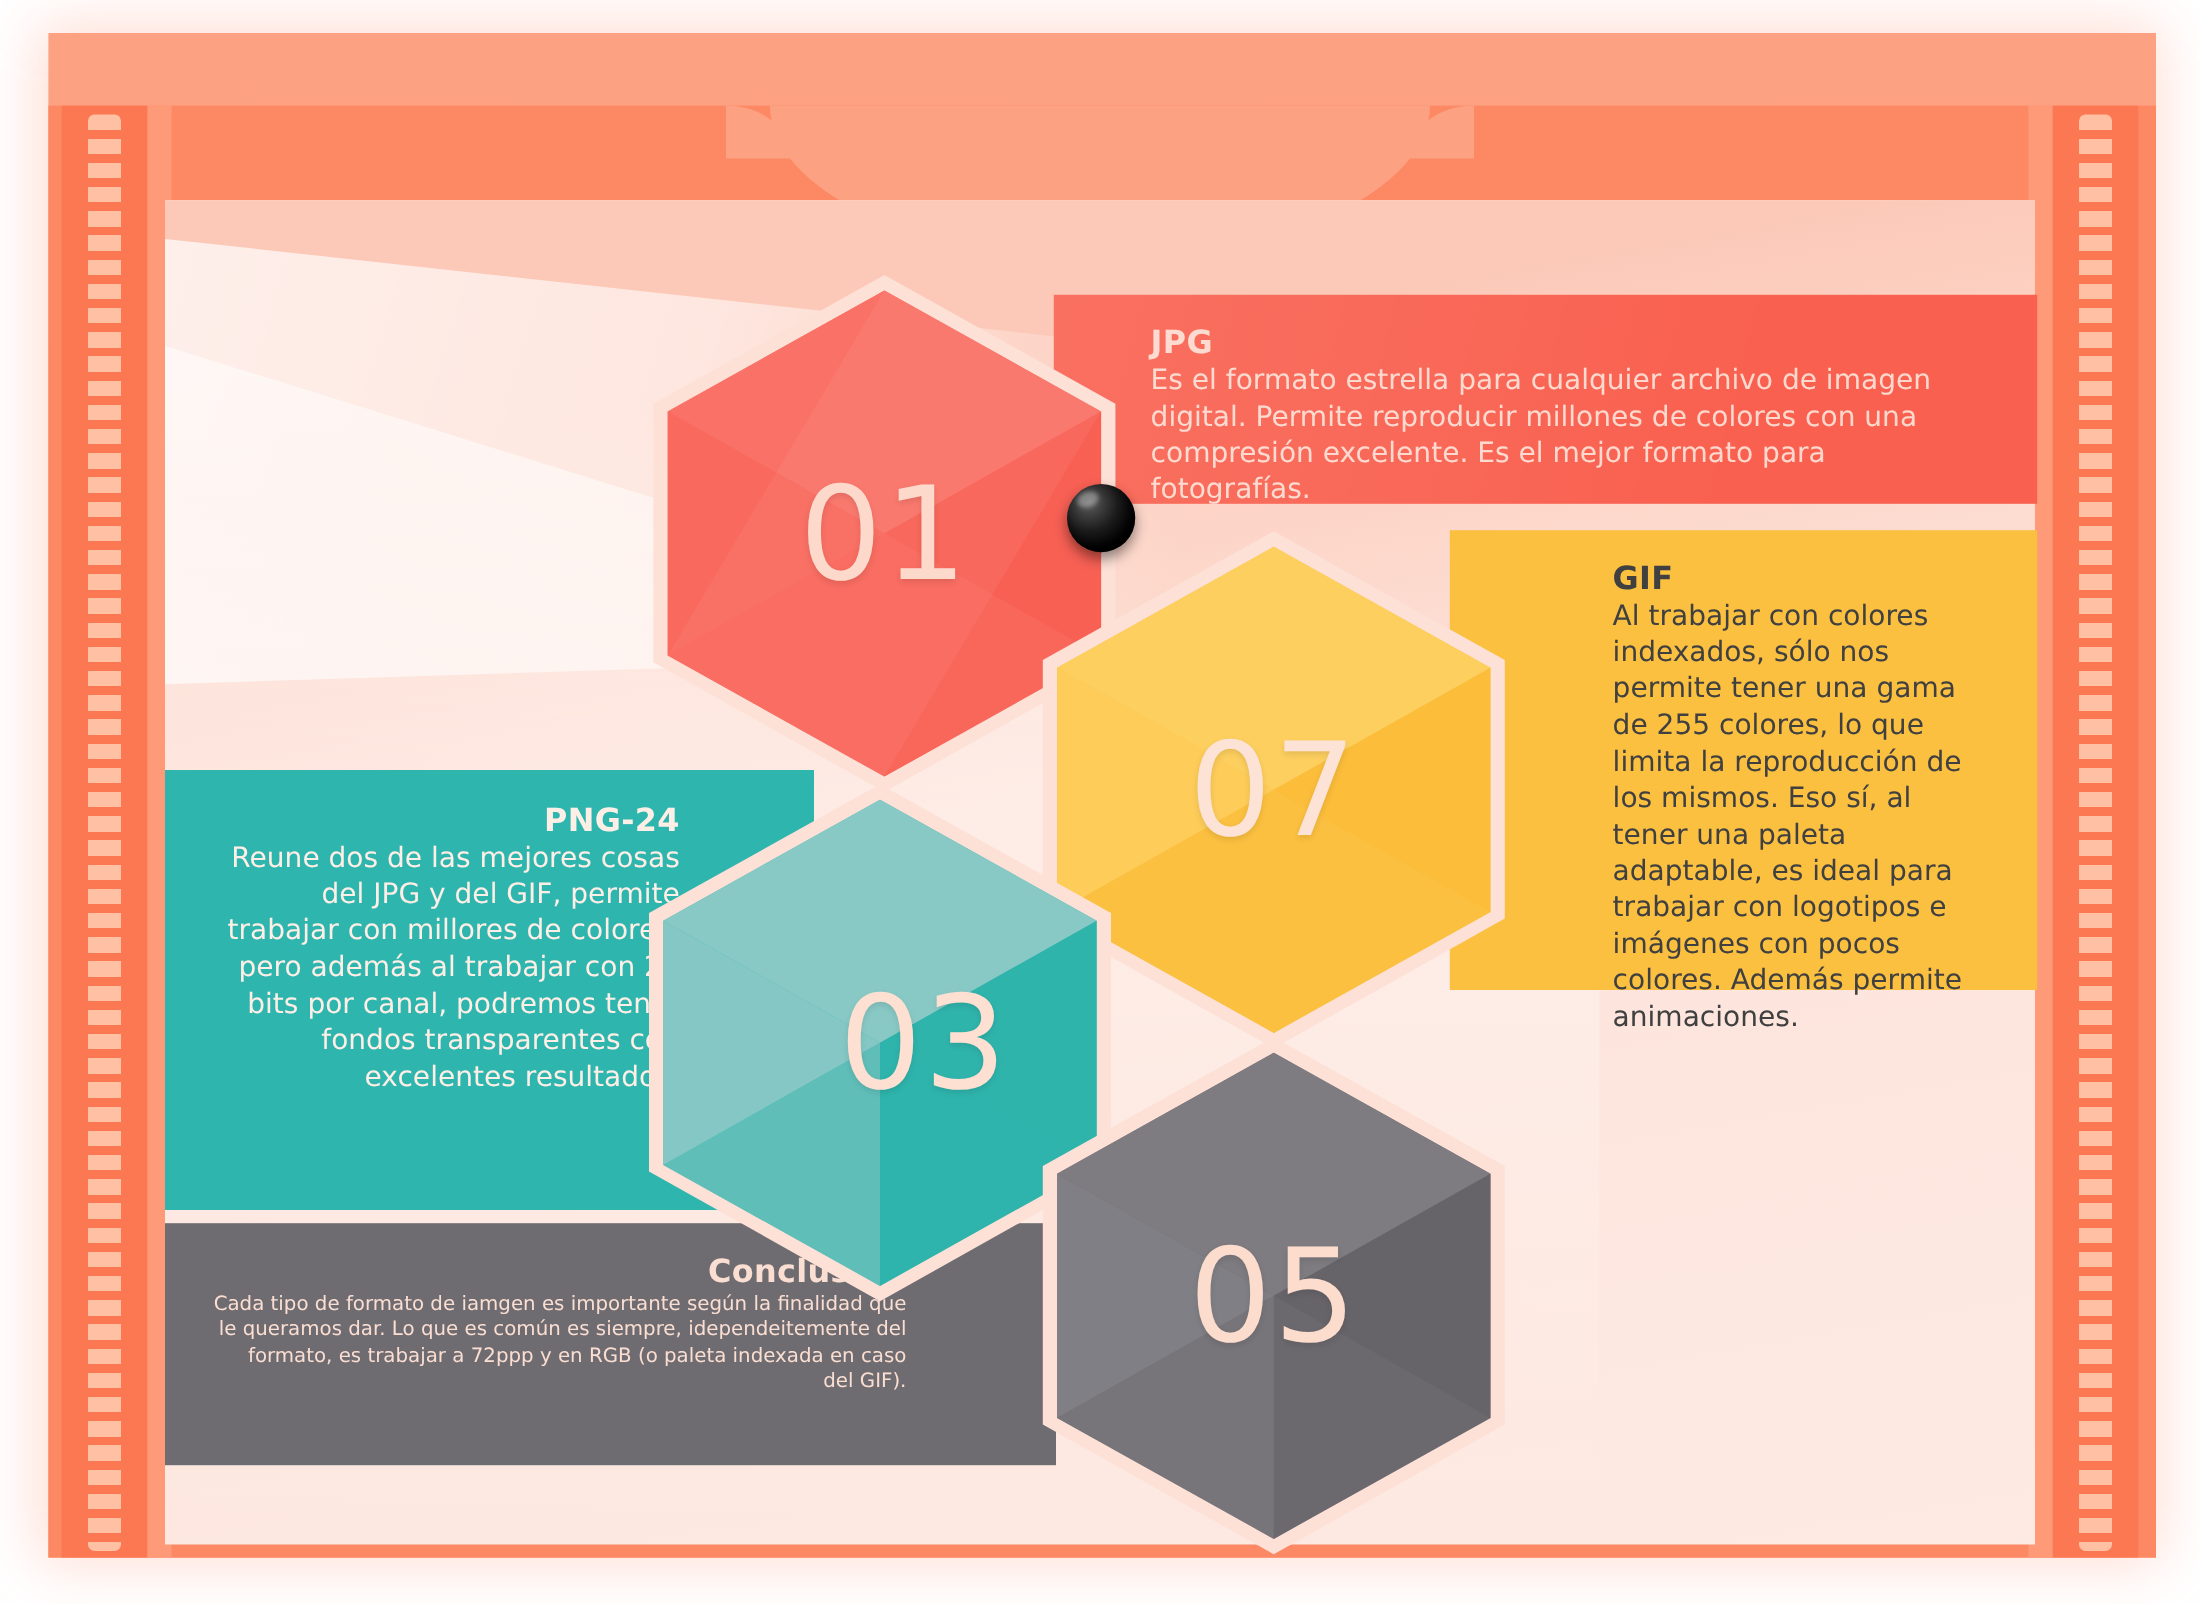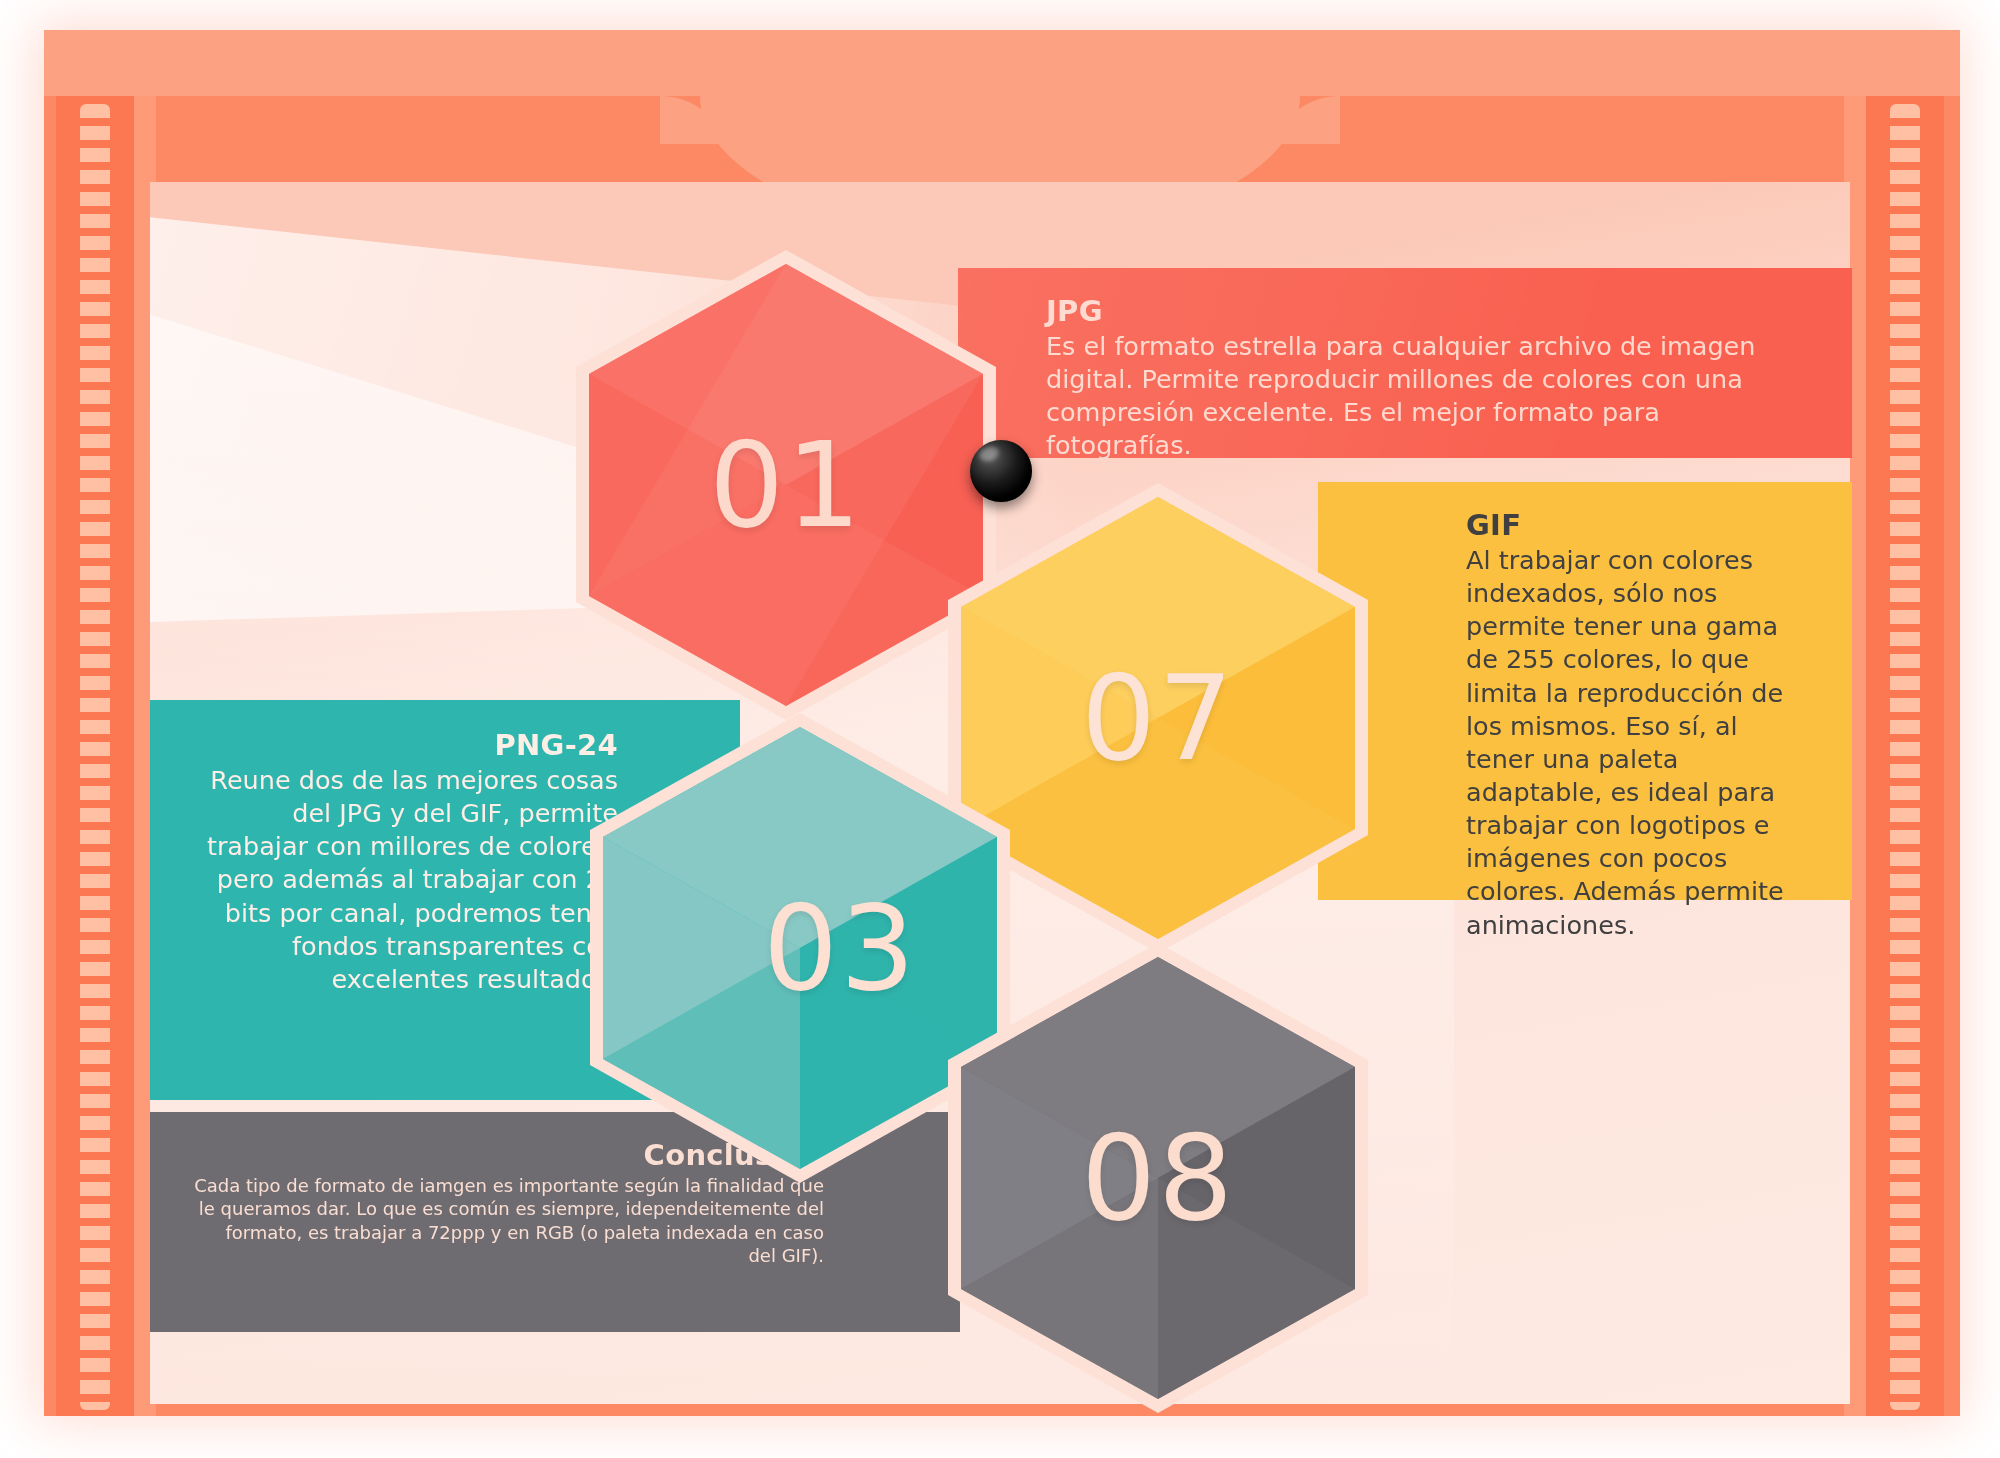--- a/index.html
+++ b/index.html
@@ -137,21 +137,21 @@
   <div class="bar bar-png">
     <div class="ttl">PNG-24</div>
     <div class="body">Reune dos de las mejores cosas del JPG y del GIF, permite trabajar con millores de colores, pero además al trabajar con 24 bits por canal, podremos tener fondos transparentes con excelentes resultados.</div>
   </div>
 
   <div class="bar bar-con">
     <div class="ttl">Conclusión</div>
     <div class="body">Cada tipo de formato de iamgen es importante según la finalidad que le queramos dar. Lo que es común es siempre, idependeitemente del formato, es trabajar a 72ppp y en RGB (o paleta indexada en caso del GIF).</div>
   </div>
 
-  <div class="hexwrap" style="left:576px;top:250px;width:420px;height:470px;">
+  <div class="hexwrap" style="left:594px;top:250px;width:420px;height:470px;">
     <svg viewBox="0 0 420 470" width="420" height="470">
       <polygon points="210,0 420,117 420,352 210,470 0,352 0,117" fill="#fde0d6"></polygon>
       <g>
         <polygon points="210,14 407,124 407,346 210,456 13,346 13,124" fill="#f9655a"></polygon>
         <polygon points="210,14 407,124 210,235 13,124" fill="#f9776c" opacity=".75"></polygon>
         <polygon points="13,124 210,235 13,346" fill="#f96d60" opacity=".55"></polygon>
         <polygon points="210,235 407,124 407,346" fill="#f75a4d" opacity=".45"></polygon>
         <polygon points="13,346 210,235 407,346 210,456" fill="#f9695c" opacity=".45"></polygon>
         <polygon points="210,14 407,124 210,456 13,346" fill="rgba(255,255,255,0.05)"></polygon>
       </g>
@@ -193,18 +193,18 @@
       <polygon points="210,0 420,117 420,352 210,470 0,352 0,117" fill="#fde0d6"></polygon>
       <g>
         <polygon points="210,14 407,124 407,346 210,456 13,346 13,124" fill="#706e73"></polygon>
         <polygon points="210,14 407,124 210,235 13,124" fill="#807e84" opacity=".85"></polygon>
         <polygon points="13,124 210,235 13,346" fill="#858389" opacity=".8"></polygon>
         <polygon points="13,346 210,235 210,456" fill="#7b797f" opacity=".6"></polygon>
         <polygon points="210,235 407,124 407,346" fill="#5f5d63" opacity=".6"></polygon>
         <polygon points="210,235 407,346 210,456" fill="#656369" opacity=".5"></polygon>
       </g>
     </svg>
-    <div class="hexnum" style="color:#fbdccd;">08</div>
+    <div class="hexnum" style="color:#fbdccd;">05</div>
   </div>
 
   <div class="stud"></div>
 
 </div>
 
 </body></html>

